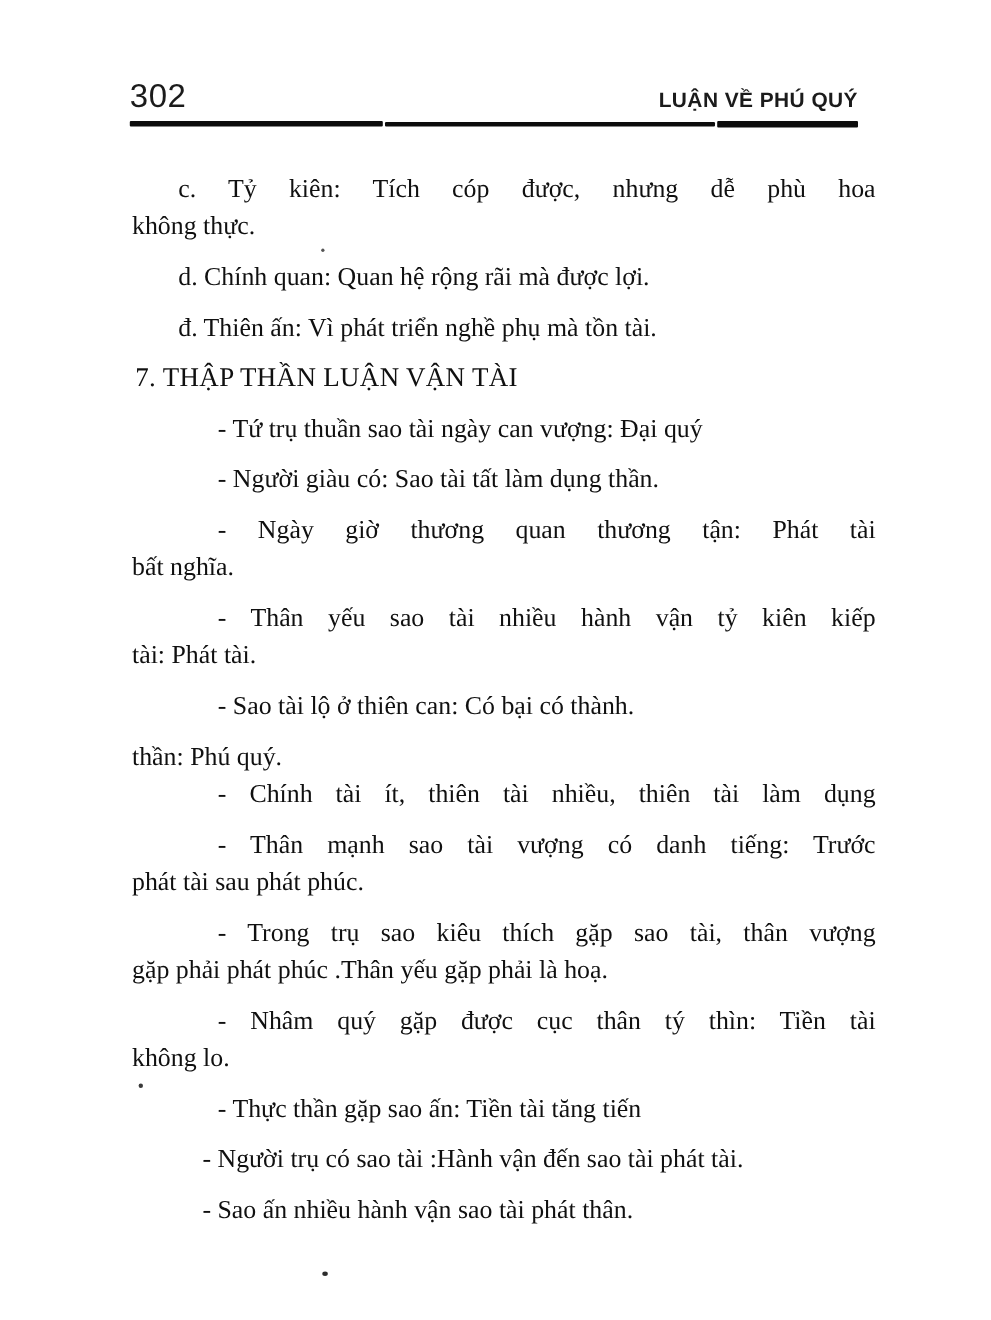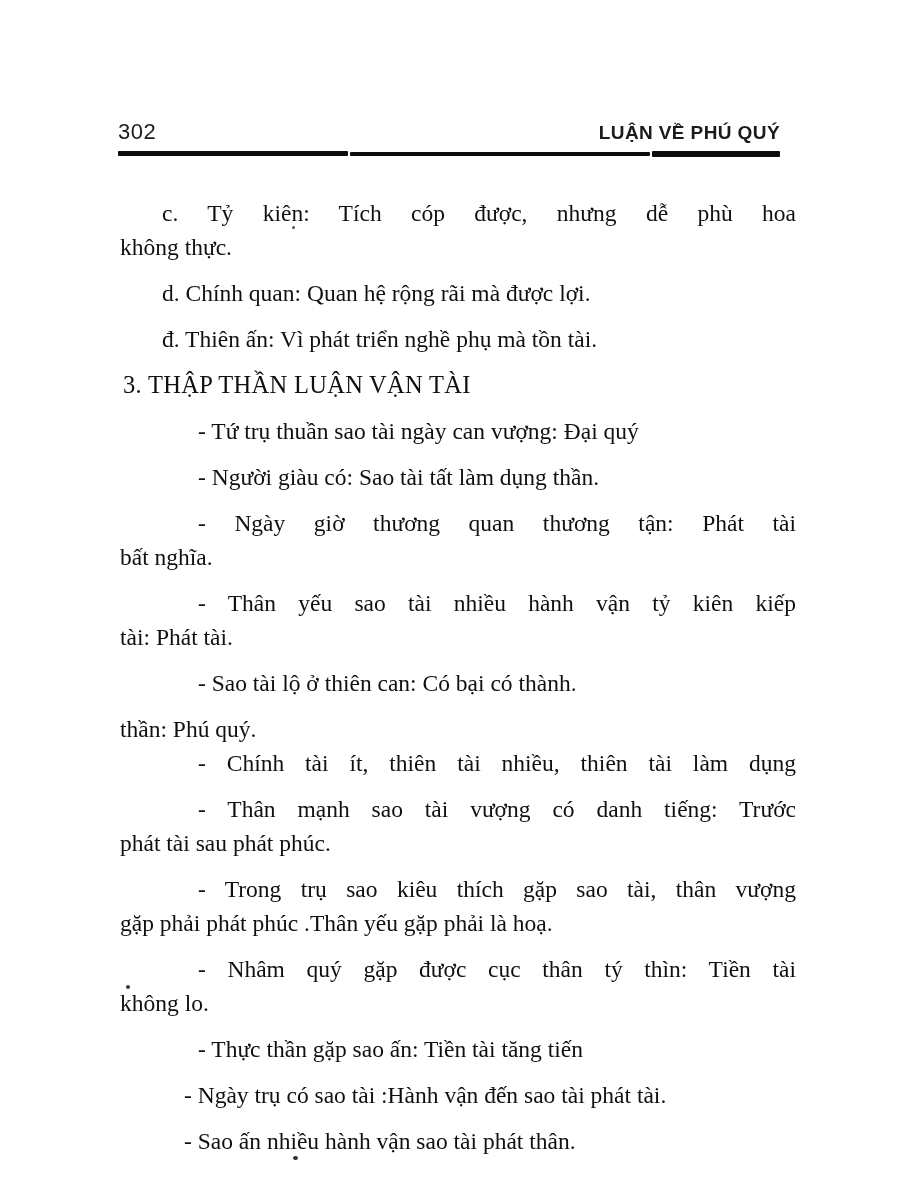--- a/index.html
+++ b/index.html
@@ -19,24 +19,23 @@
   
   .page-header {
     display: flex;
     justify-content: space-between;
     align-items: baseline;
     padding: 76px 121px 0 118px;
     font-family: "Liberation Sans", "DejaVu Sans", sans-serif;
     color: #1b1b1b;
   }
   .page-number {
-    font-size: 22px;
+    font-size: 30px;
     line-height: 24px;
     letter-spacing: 0.5px;
-    margin-top: 44px;
   }
   .running-title {
     font-size: 19px;
     line-height: 24px;
     font-weight: 700;
     letter-spacing: 0.4px;
   }
   
   .header-rule {
     position: relative;
@@ -110,21 +109,21 @@
 
     <p class="para indent-a">
       <span class="line l-first">d. Chính quan: Quan hệ rộng rãi mà được lợi.</span>
     </p>
 
     <p class="para indent-a">
       <span class="line l-first">đ. Thiên ấn: Vì phát triển nghề phụ mà tồn tài.</span>
     </p>
 
     <p class="para heading">
-      <span class="line l-first">3. THẬP THẦN LUẬN VẬN TÀI</span>
+      <span class="line l-first">7. THẬP THẦN LUẬN VẬN TÀI</span>
     </p>
 
     <p class="para indent-b">
       <span class="line l-first">- Tứ trụ thuần sao tài ngày can vượng: Đại quý</span>
     </p>
 
     <p class="para indent-b">
       <span class="line l-first">- Người giàu có: Sao tài tất làm dụng thần.</span>
     </p>
 
@@ -160,21 +159,21 @@
     <p class="para indent-b">
       <span class="line l-first j">- Nhâm quý gặp được cục thân tý thìn: Tiền tài</span>
       <span class="line l-rest">không lo.</span>
     </p>
 
     <p class="para indent-b">
       <span class="line l-first">- Thực thần gặp sao ấn: Tiền tài tăng tiến</span>
     </p>
 
     <p class="para indent-c">
-      <span class="line l-first">- Ngày trụ có sao tài :Hành vận đến sao tài phát tài.</span>
+      <span class="line l-first">- Người trụ có sao tài :Hành vận đến sao tài phát tài.</span>
     </p>
 
     <p class="para indent-c">
       <span class="line l-first">- Sao ấn nhiều hành vận sao tài phát thân.</span>
     </p>
 
   </main>
 
   <span class="stray stray-1"></span>
   <span class="stray stray-2"></span>

